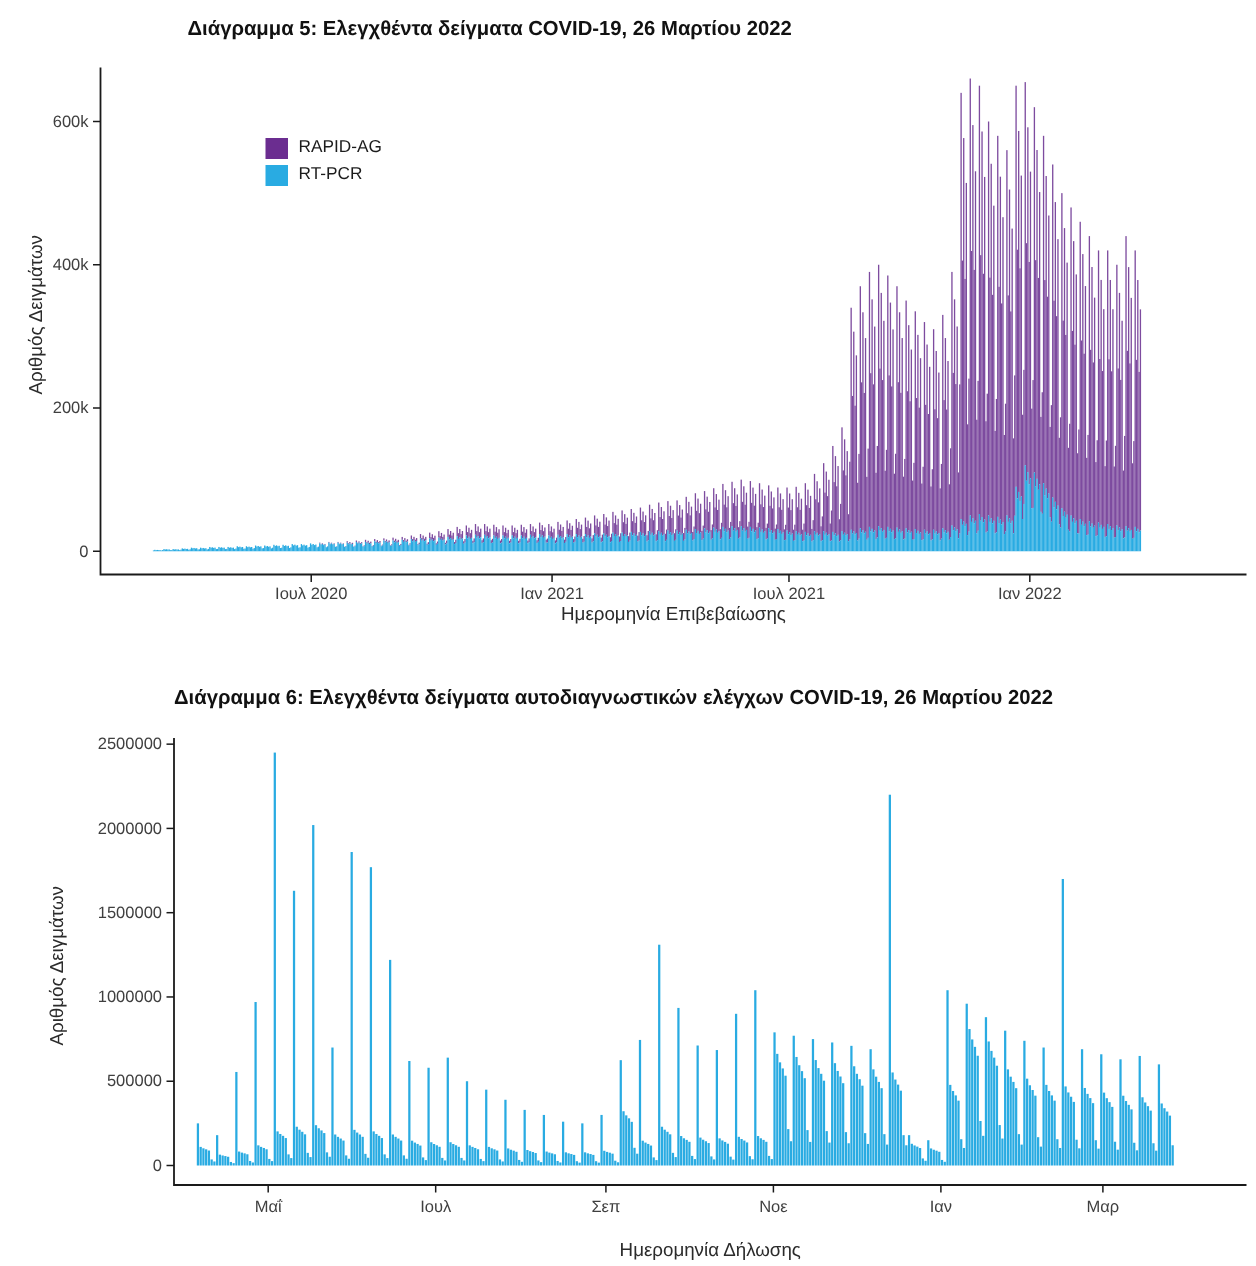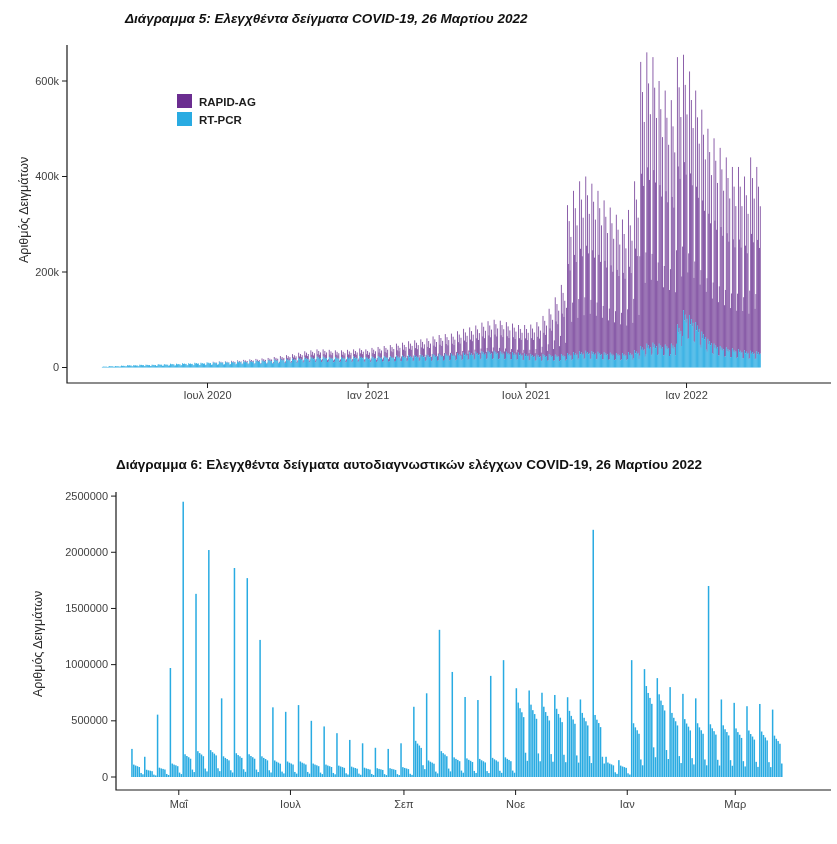--- a/index.html
+++ b/index.html
@@ -1,33 +1,33 @@
 <!DOCTYPE html>
 <html><head>
 <meta charset="utf-8">
 <style>
   html,body{margin:0;padding:0;background:#ffffff;}
   #app{
     position:relative;width:837px;height:844px;background:#ffffff;overflow:hidden;
     font-family:"Liberation Sans", sans-serif;
   }
   .chart-title{position:absolute;font-size:13.5px;font-weight:bold;color:#111;white-space:nowrap;}
-  .t5{left:125px;top:11px;font-style:italic;}
+  .t5{left:125px;top:11px;}
   .t6{left:116px;top:457px;width:715px;text-align:left;}
   .xlabel{position:absolute;font-size:12.5px;color:#2b2b2b;text-align:center;}
   .x5{left:67px;top:402px;width:764px;}
   .x6{left:116px;top:826px;width:715px;}
   .vlabel{
     position:absolute;font-size:12.5px;color:#2b2b2b;white-space:nowrap;
     transform:rotate(-90deg);transform-origin:left top;
   }
   .v5{left:17px;top:263px;}
   .v6{left:31px;top:697px;}
   .legend{position:absolute;left:177px;top:92px;}
-  .lrow{display:flex;align-items:flex-end;height:16px;margin-bottom:2px;font-weight:bold;}
+  .lrow{display:flex;align-items:flex-start;height:16px;margin-bottom:2px;}
   .sw{width:15px;height:14px;display:inline-block;margin-right:7px;}
   .ltext{font-size:11.5px;color:#1c1c1c;white-space:nowrap;}
   svg text.tick{font-family:"Liberation Sans", sans-serif;font-size:11px;fill:#3f3f3f;}
   svg{position:absolute;left:0;top:0;}
 </style>
 </head>
 <body>
 
 <div id="app">
 
@@ -1833,17 +1833,19 @@
       <span class="sw" id="sw-rapid" style="background: rgb(107, 45, 144);"></span>
       <span class="ltext">RAPID-AG</span>
     </div>
     <div class="lrow">
       <span class="sw" id="sw-pcr" style="background: rgb(41, 171, 226);"></span>
       <span class="ltext">RT-PCR</span>
     </div>
   </div>
 
   <div class="vlabel v5">Αριθμός Δειγμάτων</div>
+  <div class="xlabel x5">Ημερομηνία Επιβεβαίωσης</div>
 
   <div class="chart-title t6">Διάγραμμα 6: Ελεγχθέντα δείγματα αυτοδιαγνωστικών ελέγχων COVID-19, 26 Μαρτίου 2022</div>
   <div class="vlabel v6">Αριθμός Δειγμάτων</div>
+  <div class="xlabel x6">Ημερομηνία Δήλωσης</div>
 
 </div>
 
 </body></html>

